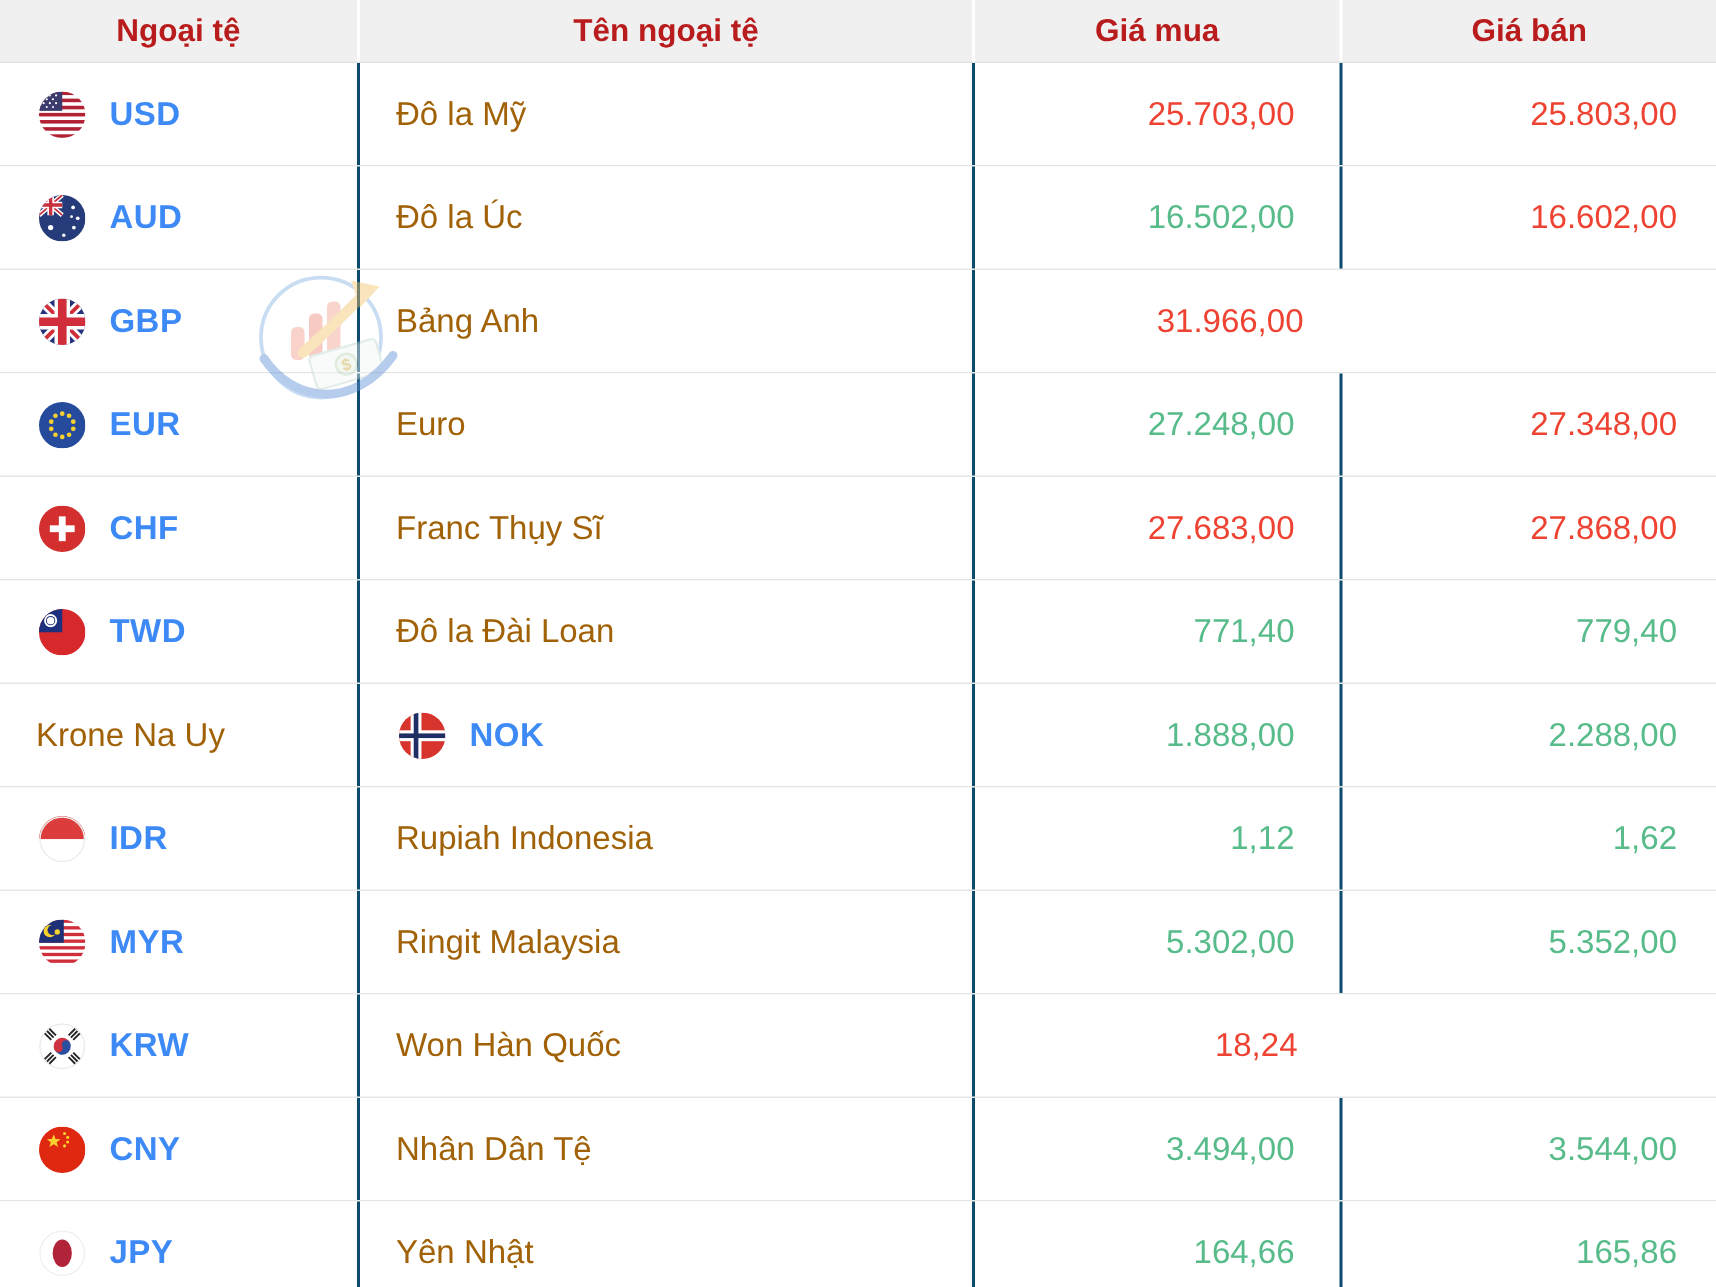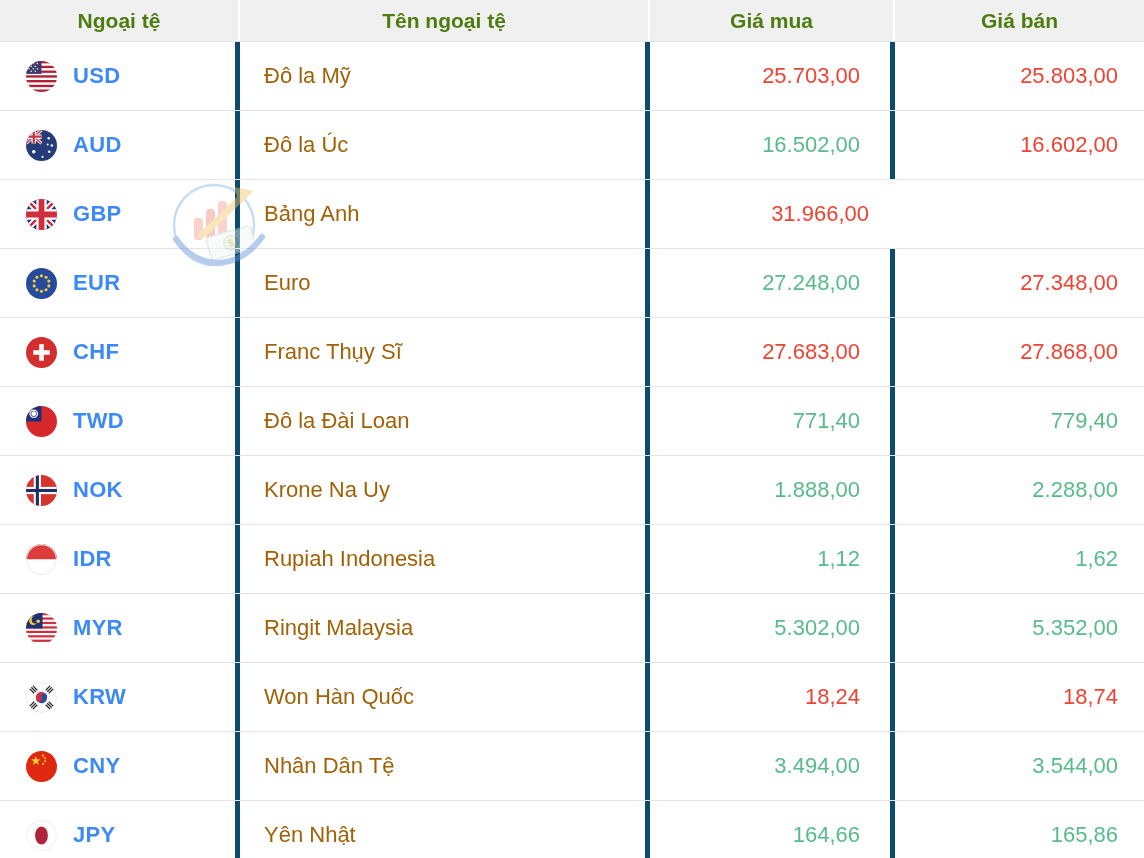--- a/index.html
+++ b/index.html
@@ -1,22 +1,22 @@
 <!DOCTYPE html>
 <html style="--blue: #3d8af7; --red: #ee4333; --green: #57bb8a;"><head>
 <meta charset="utf-8">
 <style>
   html,body{margin:0;padding:0;background:#fff;}
   body{width:1144px;font-family:"Liberation Sans",sans-serif;-webkit-font-smoothing:antialiased;}
   .table{position:relative;width:1144px;}
   .thead{display:grid;grid-template-columns:240px 410px 245px 249px;height:41px;background:#f0f0f1;border-bottom:1px solid #e2e3e5;}
-  .th{display:flex;align-items:center;justify-content:center;font-size:21px;font-weight:bold;color:#4d7c0f;border-right:2px solid #fff;}
+  .th{display:flex;align-items:center;justify-content:center;font-size:21px;font-weight:bold;color:#b91c1c;border-right:2px solid #fff;}
   .th:last-child{border-right:none;}
   .row{display:grid;grid-template-columns:240px 410px 245px 249px;height:68px;background:#fff;border-bottom:1px solid #e4e5e7;}
-  .cell{display:flex;align-items:center;border-right:5px solid #0c4a6e;overflow:hidden;}
+  .cell{display:flex;align-items:center;border-right:2px solid #0c4a6e;overflow:hidden;}
   .cell:last-child{border-right:none;}
   .c-code{padding-left:26px;gap:16px;}
   .flag{width:31px;height:31px;flex:0 0 31px;display:inline-flex;}
   .flag svg{width:31px;height:31px;display:block;}
   .code{font-size:22px;font-weight:bold;color:var(--blue,#3d8af7);text-decoration:none;letter-spacing:.3px;cursor:pointer;}
   .c-name{padding-left:24px;font-size:22px;color:#a16207;}
   .c-val{justify-content:flex-end;font-size:22px;}
   .c-buy{padding-right:30px;}
   .c-sell{padding-right:26px;}
   .val-red{color:var(--red,#ee4333);}
@@ -203,40 +203,40 @@
               </g>
             </svg>
           </span>
           <a class="code">TWD</a>
         </div>
         <div class="cell c-name">Đô la Đài Loan</div>
         <div class="cell c-val c-buy val-green">771,40</div>
         <div class="cell c-val c-sell val-green">779,40</div>
       </div>
       <div class="row">
+        <div class="cell c-name">Krone Na Uy</div>
         <div class="cell c-code">
           <span class="flag">
             <svg viewBox="0 0 30 30">
               <defs>
                 <clipPath id="cp-no">
                   <circle cx="15" cy="15" r="15"></circle>
                 </clipPath>
               </defs>
               <g clip-path="url(#cp-no)">
                 <rect width="30" height="30" fill="#d7342e"></rect>
                 <rect x="7.5" width="7" height="30" fill="#fff"></rect>
                 <rect y="11.5" width="30" height="7" fill="#fff"></rect>
                 <rect x="9.5" width="3" height="30" fill="#1f2f63"></rect>
                 <rect y="13.5" width="30" height="3" fill="#1f2f63"></rect>
               </g>
             </svg>
           </span>
           <a class="code">NOK</a>
         </div>
-        <div class="cell c-name">Krone Na Uy</div>
         <div class="cell c-val c-buy val-green">1.888,00</div>
         <div class="cell c-val c-sell val-green">2.288,00</div>
       </div>
       <div class="row">
         <div class="cell c-code">
           <span class="flag">
             <svg viewBox="0 0 30 30">
               <defs>
                 <clipPath id="cp-id">
                   <circle cx="15" cy="15" r="15"></circle>
@@ -326,21 +326,20 @@
                     <rect x="19.7" y="24.2" width="6" height="1.2"></rect>
                   </g>
                 </g>
               </g>
             </svg>
           </span>
           <a class="code">KRW</a>
         </div>
         <div class="cell c-name">Won Hàn Quốc</div>
         <div class="cell c-val c-buy val-red">18,24</div>
-        <div class="cell c-val c-sell val-red">18,74</div>
       </div>
       <div class="row">
         <div class="cell c-code">
           <span class="flag">
             <svg viewBox="0 0 30 30">
               <defs>
                 <clipPath id="cp-cn">
                   <circle cx="15" cy="15" r="15"></circle>
                 </clipPath>
               </defs>

